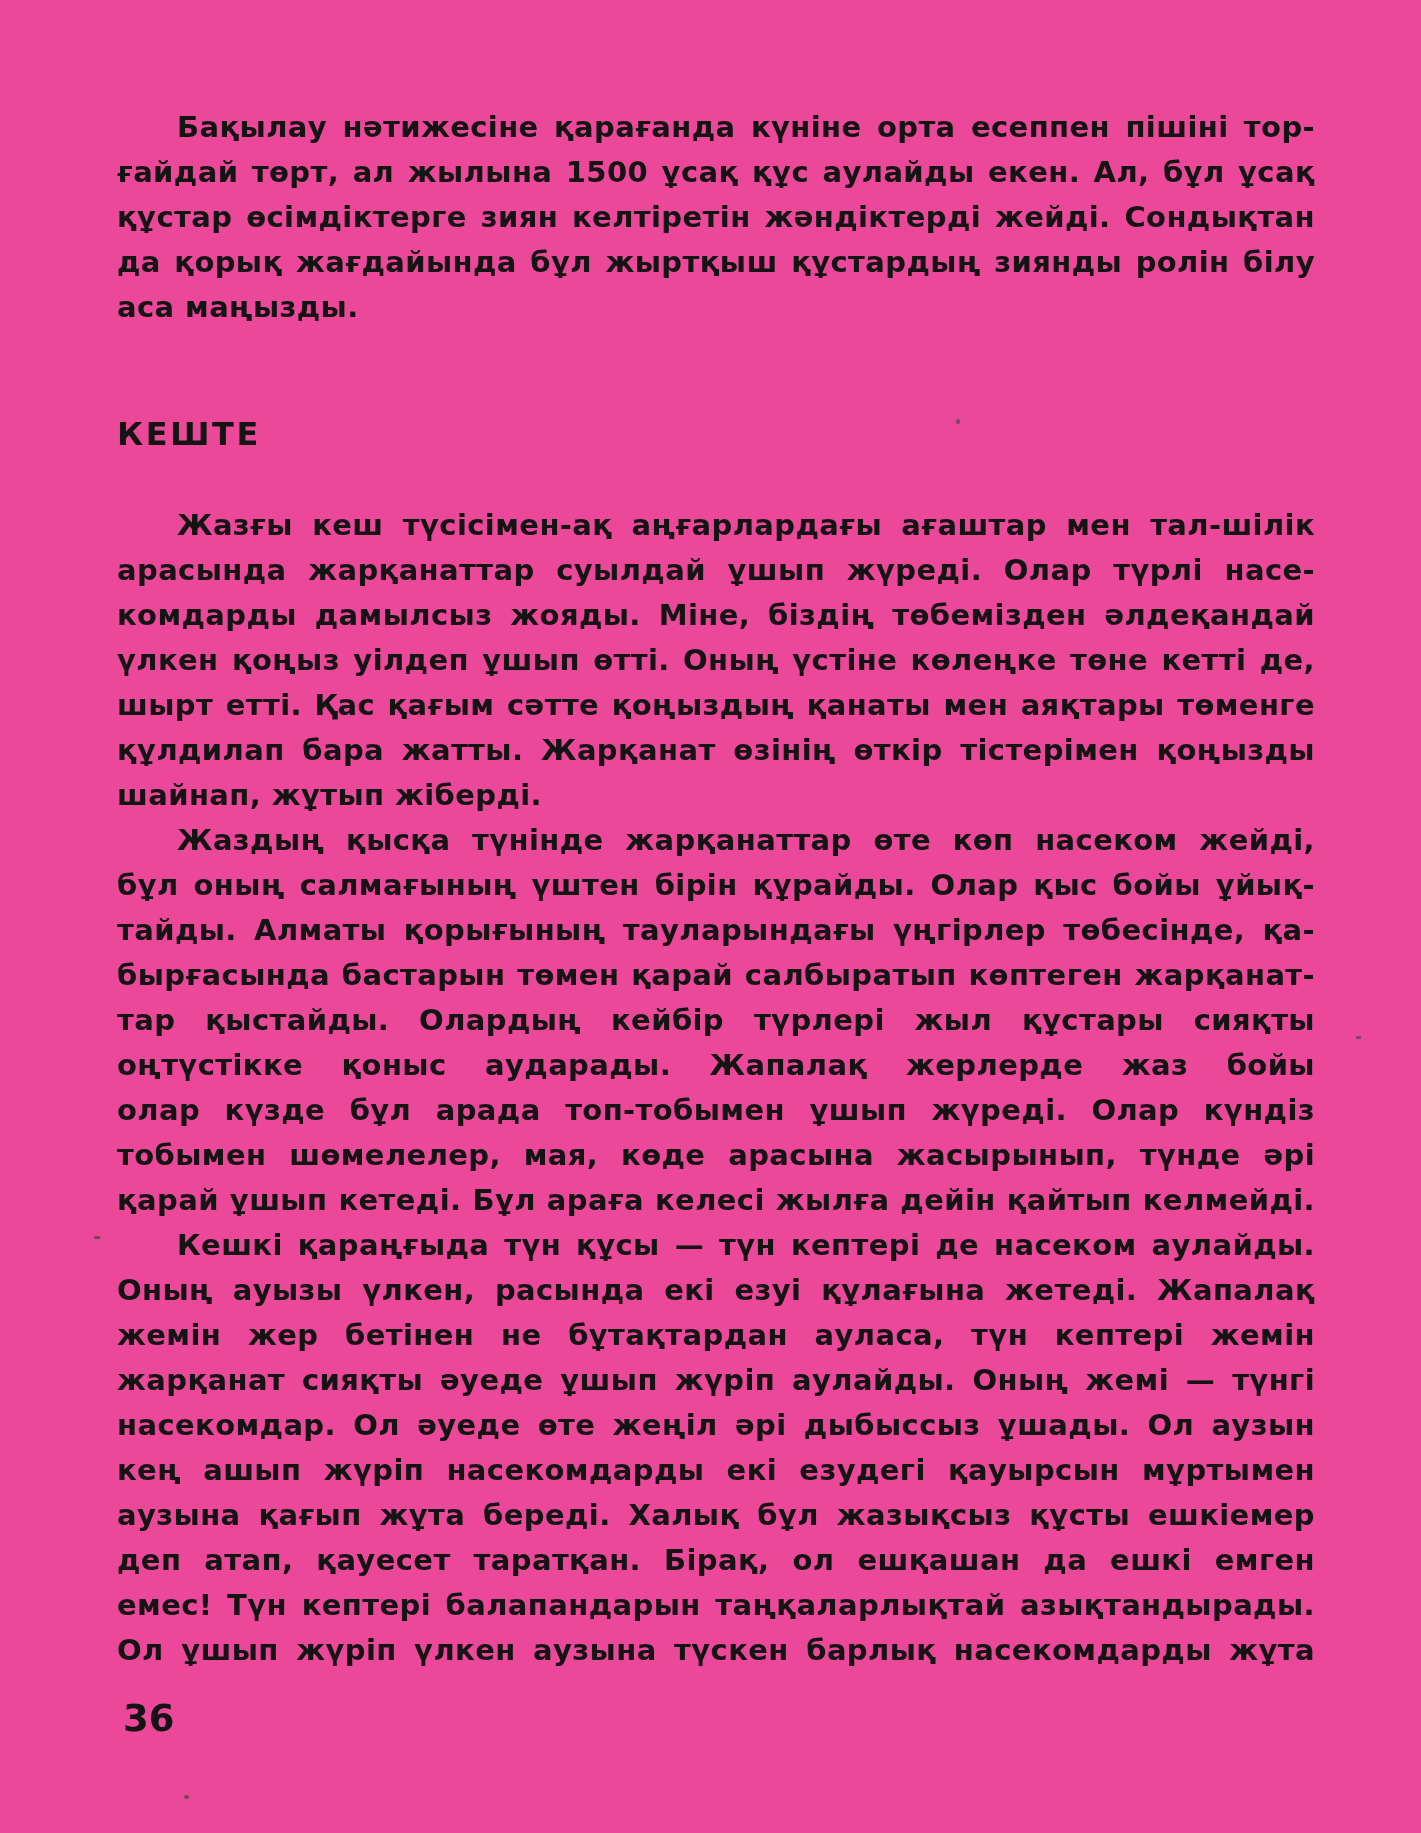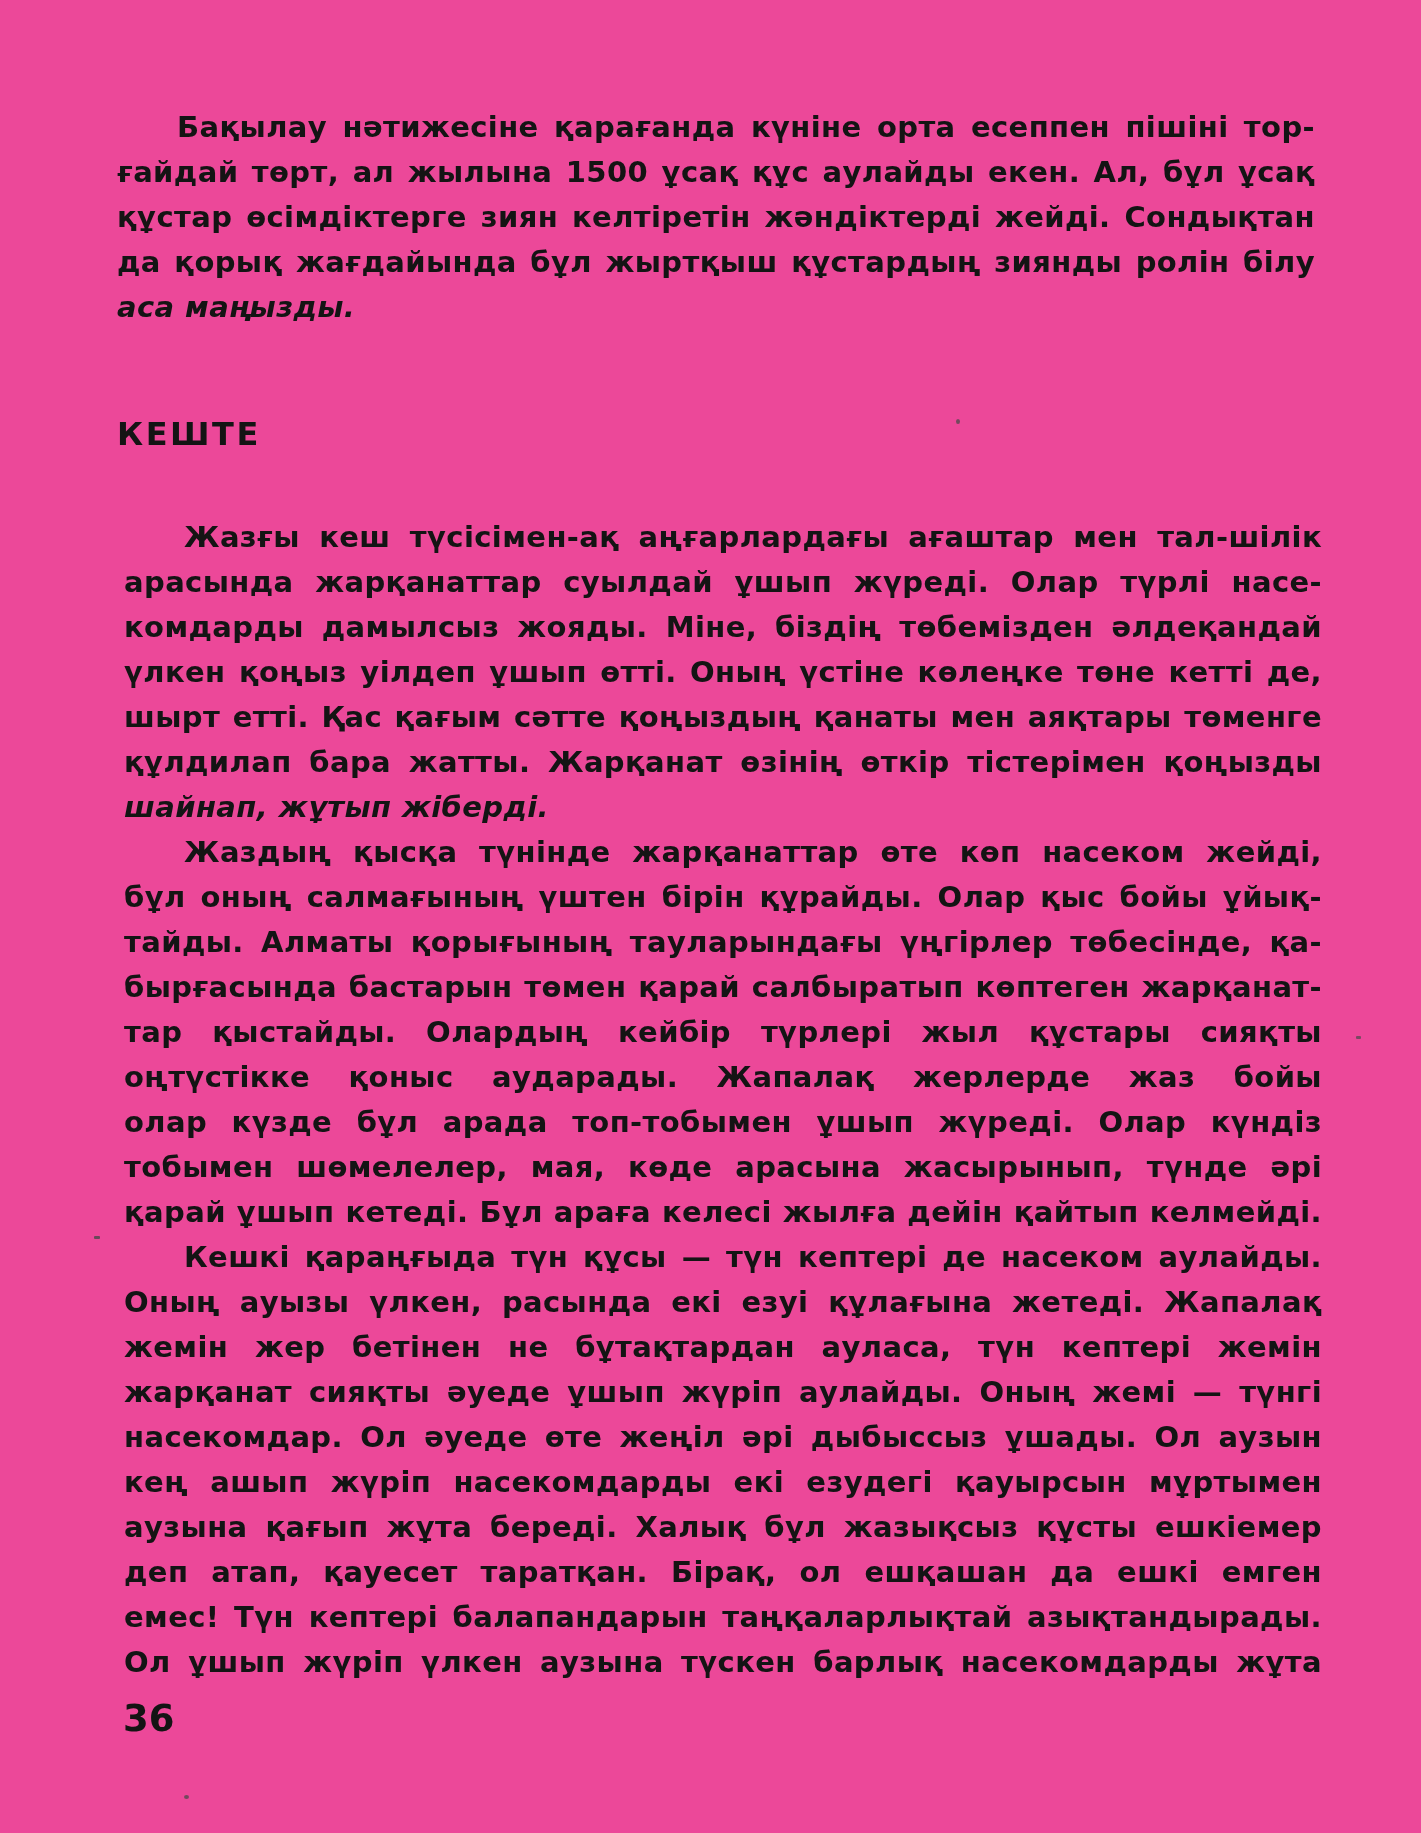--- a/index.html
+++ b/index.html
@@ -22,38 +22,37 @@
     left: 117px;
     top: 0;
     width: 1198px;
   }
   .para-block {
     position: absolute;
     left: 0;
     width: 100%;
   }
   .opening-para { top: 105px; }
-  .body-flow { top: 515px; margin-left: 7px; }
+  .body-flow { top: 503px; }
   .line {
     height: 45px;
     line-height: 45px;
     font-size: 29px;
     letter-spacing: 0.4px;
     white-space: normal;
     overflow: hidden;
     text-align: justify;
     text-align-last: justify;
     -moz-text-align-last: justify;
   }
   .line.indent {
     padding-left: 60px;
   }
   .line.short-end {
     text-align-last: left;
-    font-style: italic;
     -moz-text-align-last: left;
   }
   .heading {
     position: absolute;
     top: 412px;
     left: 0;
     width: 100%;
     margin: 0;
     padding-right: 14px;
     box-sizing: border-box;

